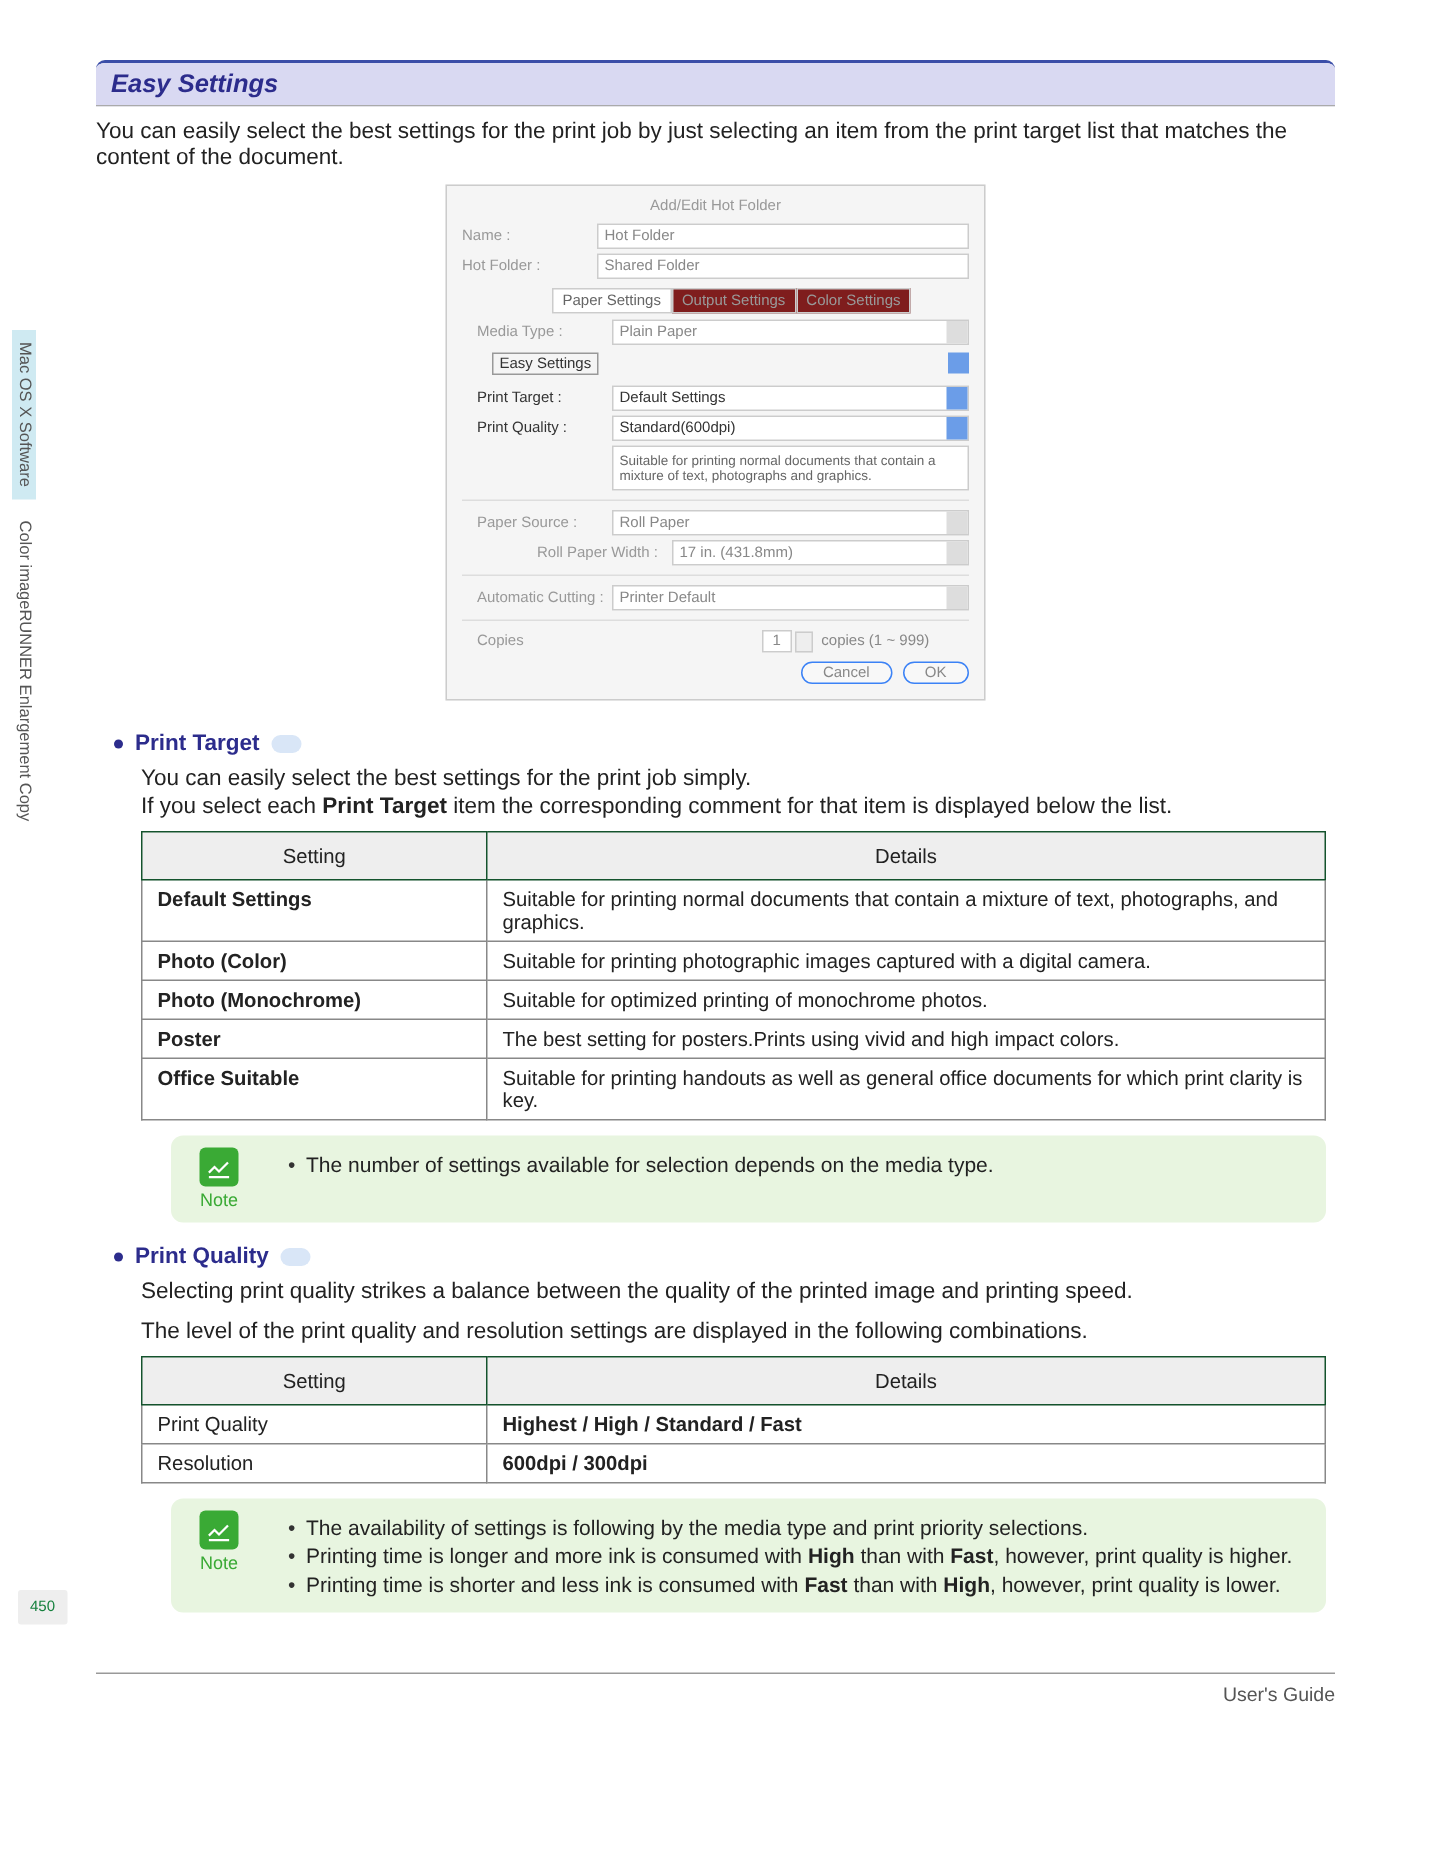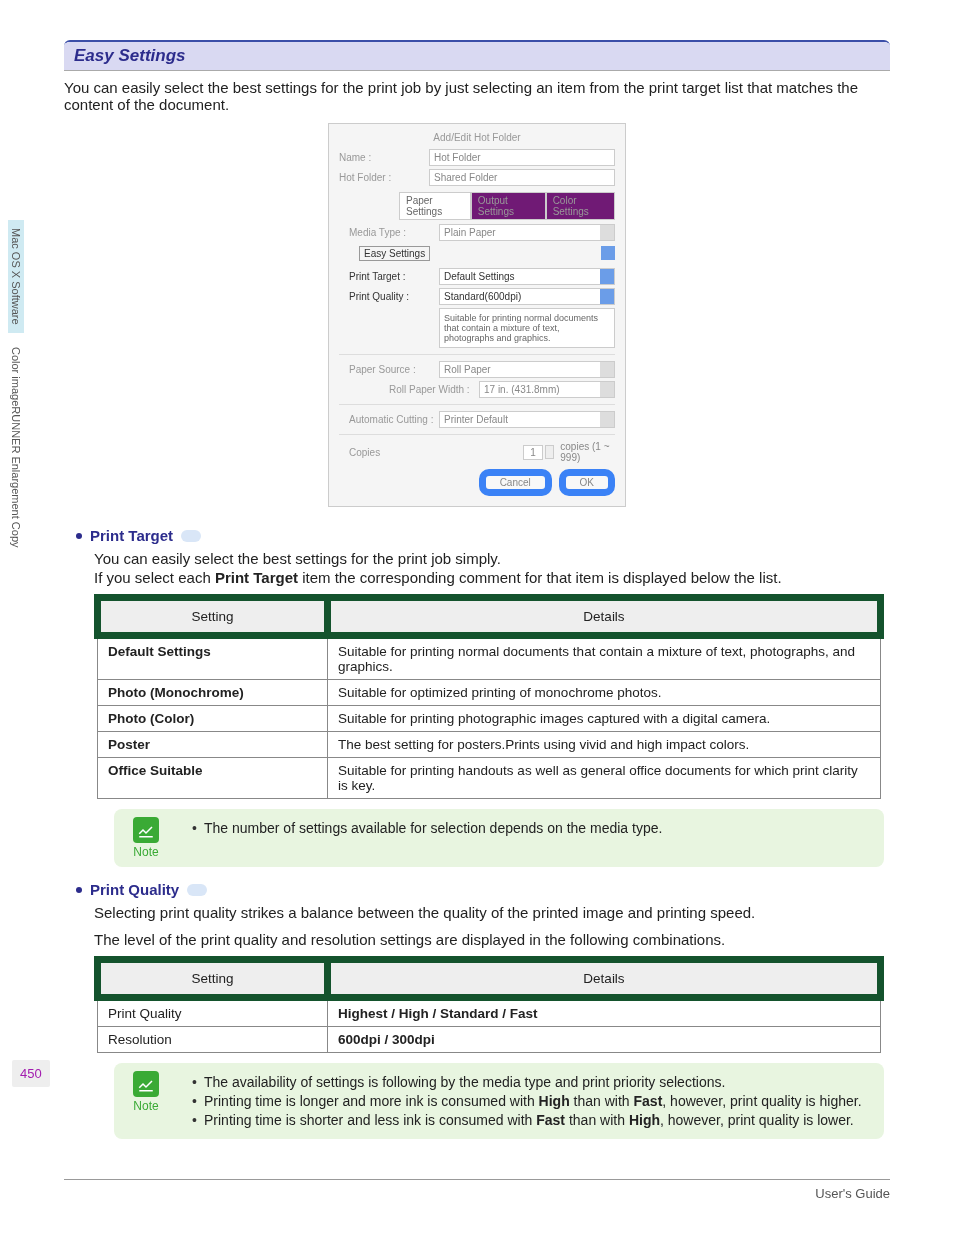--- a/index.html
+++ b/index.html
@@ -38,50 +38,50 @@
     color: #2c2c8c;
     font-size: 17px;
     border-bottom: 1px solid #aaa;
   }
   .intro-text {
     font-size: 15px;
     margin-bottom: 10px;
   }
   .dialog-img {
     margin: 0 auto 20px auto;
-    width: 298px;
+    width: 360px;
     border: 1px solid #ccc;
     background: #f5f5f5;
     padding: 8px 10px 10px 10px;
     font-size: 10px;
     color: #888;
   }
   .dialog-title { text-align:center; margin-bottom:6px; color:#999; font-size:10px;}
   .dialog-row { display:flex; align-items:center; margin:3px 0; }
   .dialog-row .dl { width:90px; color:#999; font-size:10px;}
   .dialog-row .dv { flex:1; border:1px solid #ccc; background:#fff; padding:2px 4px; font-size:10px; color:#888; position:relative;}
   .dialog-row .dv.blue-arrow::after {
     content:""; position:absolute; right:0; top:0; bottom:0; width:14px; background:#6b9de8;
   }
   .dialog-row .dv.gray-arrow::after {
     content:""; position:absolute; right:0; top:0; bottom:0; width:14px; background:#ddd;
   }
   .dialog-row .dv.dark { color:#333; }
   .dialog-tabs { display:flex; gap:0; margin:6px 0 4px 60px; font-size:10px;}
-  .dialog-tabs span { border:1px solid #ccc; padding:2px 6px; background:#701a75; color:#999;}
+  .dialog-tabs span { border:1px solid #ccc; padding:2px 6px; background:#7f1d1d; color:#999;}
   .dialog-tabs span.active { background:#fff; color:#666;}
   .dialog-easy { border:1px solid #999; padding:1px 4px; font-size:10px; color:#333; display:inline-block; margin:2px 0 4px 20px; position:relative;}
   .dialog-easy-wrap { position:relative; }
   .dialog-easy-wrap::after {
     content:""; position:absolute; right:0; top:2px; width:14px; height:14px; background:#6b9de8;
   }
   .dialog-desc { border:1px solid #ccc; background:#fff; padding:4px; font-size:9px; color:#666; margin-left:100px; margin-bottom:6px;}
   .dialog-sep { border-top:1px solid #ddd; margin:6px 0;}
   .dialog-btns { text-align:right; margin-top:6px;}
-  .dialog-btns span { display:inline-block; border:7px solid #3b82f6; border-radius:10px; padding:1px 14px; font-size:10px; color:#888; margin-left:4px; background:#f8f8f8;}
+  .dialog-btns span { display:inline-block; border:1px solid #3b82f6; border-radius:10px; padding:1px 14px; font-size:10px; color:#888; margin-left:4px; background:#f8f8f8;}
   .dialog-copies { display:flex; align-items:center; margin-left:100px;}
   .dialog-copies .num { border:1px solid #ccc; background:#fff; padding:1px 6px; font-size:10px; margin-right:2px;}
   .dialog-copies .step { border:1px solid #ccc; background:#eee; width:12px; height:14px; display:inline-block;}
 
   .sub-heading {
     display: flex;
     align-items: center;
     margin: 14px 0 6px 12px;
     font-weight: bold;
     color: #2c2c8c;
@@ -98,21 +98,21 @@
     width: 790px;
     margin: 8px 0 10px 30px;
     border-collapse: collapse;
     font-size: 13.5px;
   }
   table.settings th {
     background: #eeeeee;
     font-weight: normal;
     text-align: center;
     padding: 8px 8px;
-    border: 7px solid #14532d;
+    border: 1px solid #14532d;
   }
   table.settings td {
     padding: 5px 10px;
     border: 1px solid #888;
     vertical-align: top;
   }
   table.settings td.s { font-weight: bold; width: 230px;}
   table.settings td.s2 { width: 230px;}
   .note-box {
     background: #e8f5e0;
@@ -147,22 +147,22 @@
     text-align: center;
     color: #555;
   }
   .side-tab.active { background: #cfeaf2; }
   .page-num {
     position: absolute;
     left: 12px;
     top: 1060px;
     background: #eee;
     padding: 6px 8px;
-    font-size: 13px;
-    color: #a21caf;
+    font-size: 10px;
+    color: #15803d;
     border-radius:2px;
   }
   .footer {
     border-top:1px solid #999;
     margin-top:40px;
     padding-top:6px;
     text-align:right;
     font-size:13px;
     color:#555;
   }
@@ -257,26 +257,26 @@
     <tbody>
         <tr>
       <th>Setting</th>
       <th>Details</th>
     </tr>
     <tr>
           <td class="s">Default Settings</td>
           <td>Suitable for printing normal documents that contain a mixture of text, photographs, and graphics.</td>
         </tr>
     <tr>
+          <td class="s">Photo (Color)</td>
+          <td>Suitable for printing photographic images captured with a digital camera.</td>
+        </tr>
+    <tr>
           <td class="s">Photo (Monochrome)</td>
           <td>Suitable for optimized printing of monochrome photos.</td>
-        </tr>
-    <tr>
-          <td class="s">Photo (Color)</td>
-          <td>Suitable for printing photographic images captured with a digital camera.</td>
         </tr>
     <tr>
           <td class="s">Poster</td>
           <td>The best setting for posters.Prints using vivid and high impact colors.</td>
         </tr>
     <tr>
           <td class="s">Office Suitable</td>
           <td>Suitable for printing handouts as well as general office documents for which print clarity is key.</td>
         </tr>
   </tbody>

